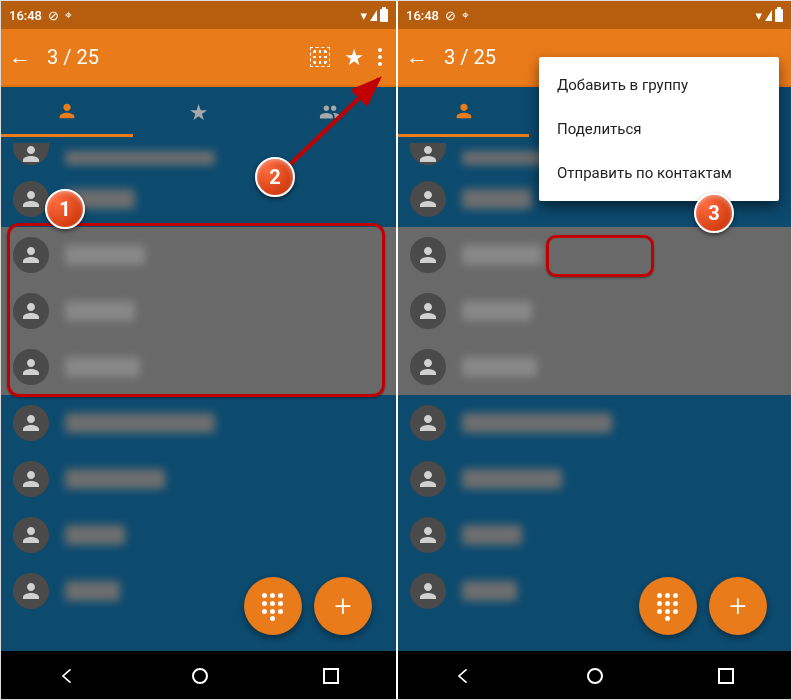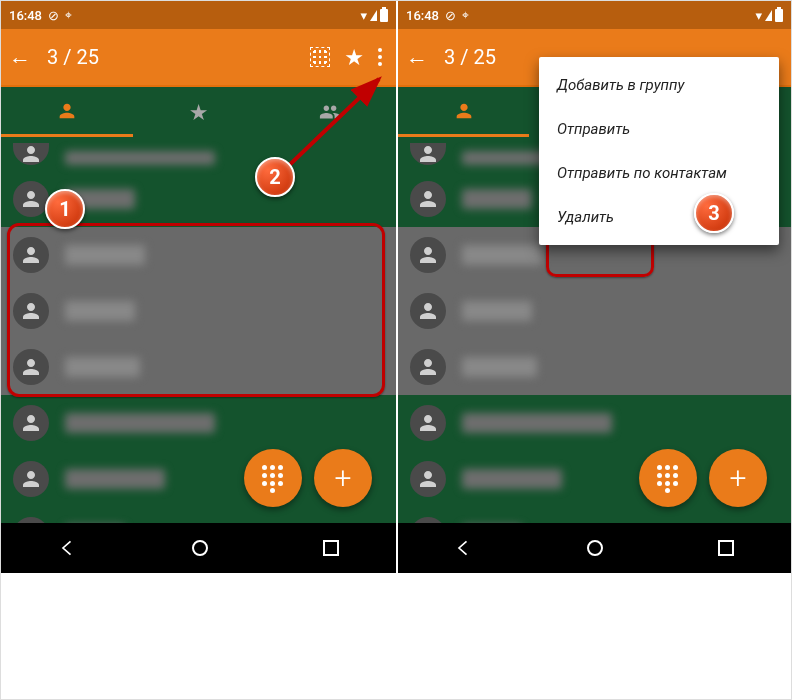--- a/index.html
+++ b/index.html
@@ -7,22 +7,22 @@
     background: #fff;
     width: 792px;
     height: 700px;
     font-family: Roboto, Arial, sans-serif;
     position: relative;
     border: 1px solid #ddd;
   }
   .phones { display: flex; width: 100%; height: 100%; }
   .phone {
     width: 396px;
-    height: 572px;
-    background: #14532d;
+    height: 700px;
+    background: #0c4a6e;
     position: relative;
     overflow: hidden;
   }
   .phone + .phone { border-left: 2px solid #fff; }
 
   
   .status-bar {
     height: 28px;
     background: #b75e0e;
     color: #fff;
@@ -138,21 +138,21 @@
     box-shadow: 0 6px 14px rgba(0,0,0,0.5);
     z-index:50;
     padding: 6px 0;
   }
   .menu-item {
     height:44px;
     display:flex; align-items:center;
     padding: 0 18px;
     font-size:15px;
     color:#222;
-    white-space:nowrap; overflow:hidden;font-style:italic;
+    white-space:nowrap; overflow:hidden;
   }
 
   
   .callout {
     position:absolute;
     width:40px; height:40px; border-radius:50%;
     background: radial-gradient(circle at 30% 30%, #ff6b3d, #c12a00);
     border:2px solid #fff;
     box-shadow: 0 2px 4px rgba(0,0,0,0.5), inset 0 2px 4px rgba(255,255,255,0.4);
     color:#fff;
@@ -442,23 +442,22 @@
             <svg viewBox="0 0 24 24">
               <path d="M12 12c2.2 0 4-1.8 4-4s-1.8-4-4-4-4 1.8-4 4 1.8 4 4 4zm0 2c-2.7 0-8 1.3-8 4v2h16v-2c0-2.7-5.3-4-8-4z"></path>
             </svg>
           </div>
         <div class="name-blur" style="width:55px"></div>
       </div>
     </div>
 
     <div class="menu">
       <div class="menu-item">Добавить в группу</div>
-      <div class="menu-item">Отправить</div>
+      <div class="menu-item">Поделиться</div>
       <div class="menu-item">Отправить по контактам</div>
-      <div class="menu-item">Удалить</div>
     </div>
 
     <div class="sel-frame" style="left:148px; top:234px; width:108px; height:42px; border-radius:10px;"></div>
 
     <div class="fab dial">
       <div class="dialgrid">
         <div style="left:2px;top:0"></div>
           <div style="left:10px;top:0"></div>
           <div style="left:18px;top:0"></div>
         <div style="left:2px;top:8px"></div>

